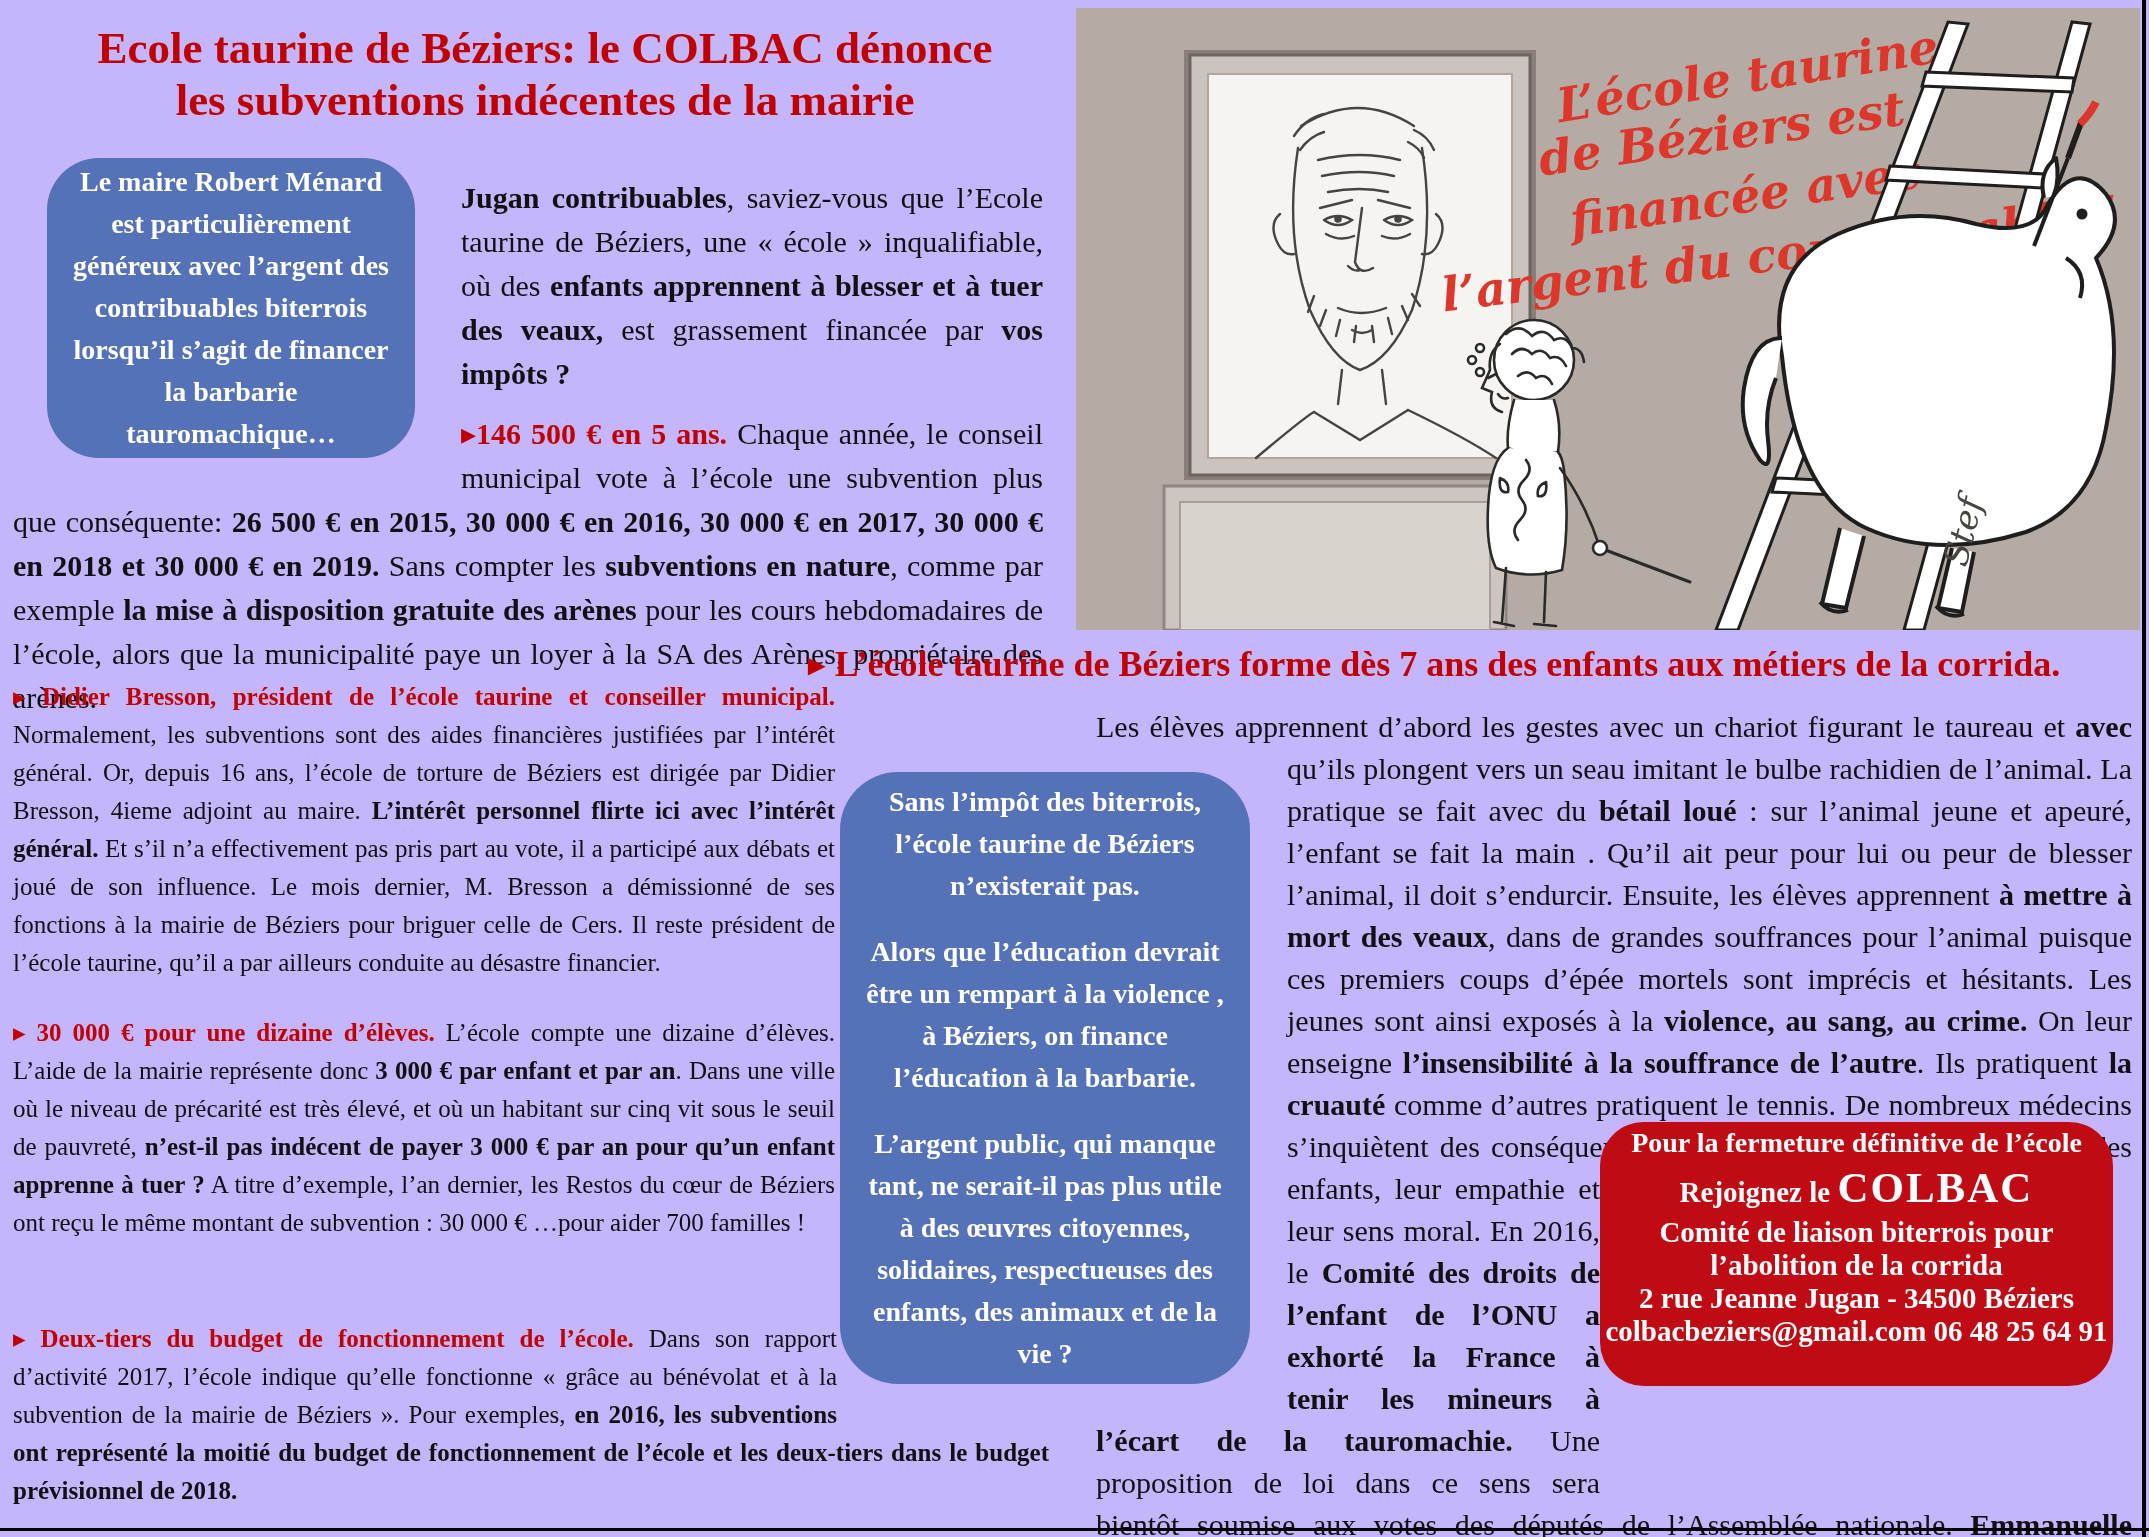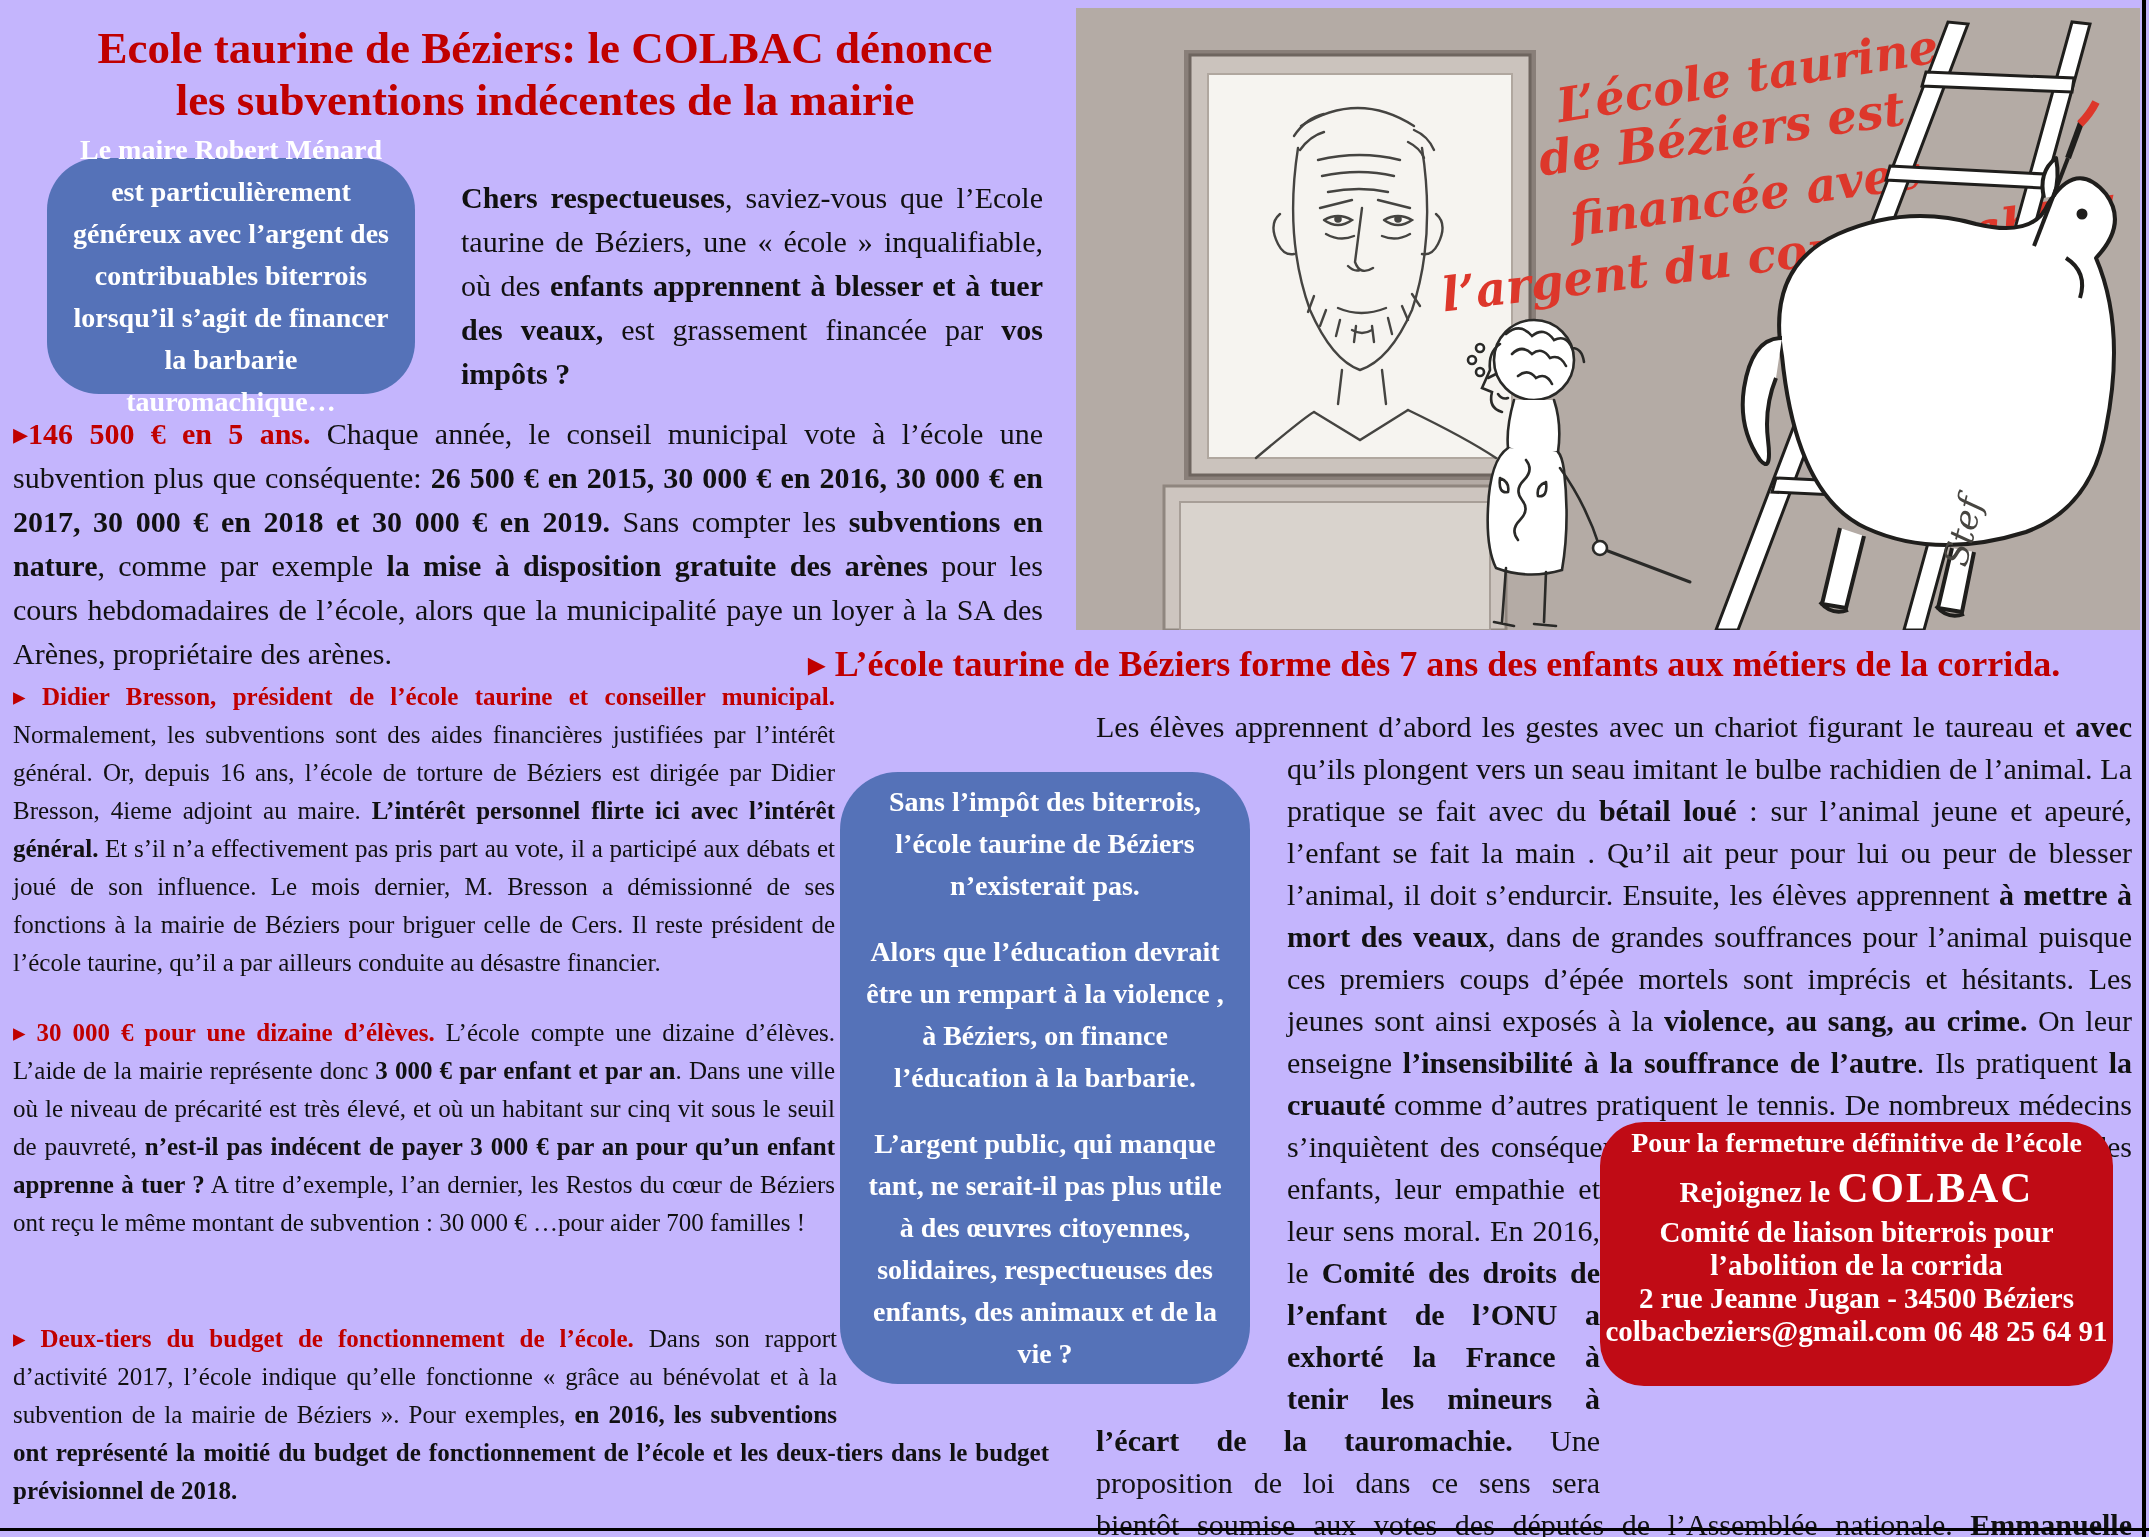--- a/index.html
+++ b/index.html
@@ -9,21 +9,21 @@
   }
   .b{font-weight:bold;}
   .red{color:#c00000;}
   .jp{text-align:justify;margin:0;font-size:25px;line-height:38px;}
   
   .title{position:absolute;left:20px;top:22px;width:1050px;text-align:center;
          color:#c00000;font-weight:bold;font-size:45px;line-height:52px;}
   
   .flowA{position:absolute;left:13px;top:158px;width:1030px;font-size:30px;line-height:44px;}
   .bluebox{background:#5572b8;color:#ffffff;font-weight:bold;text-align:center;}
-  .bb1{float:left;width:368px;height:236px;margin:0 46px 14px 34px;border-radius:52px;
+  .bb1{float:left;width:368px;height:300px;margin:0 46px 14px 34px;border-radius:52px;
        font-size:28px;line-height:42px;display:flex;align-items:center;justify-content:center;padding:0;}
   .bb1 p{margin:0;padding:10px 16px;}
   .flowA .intro{margin:0;padding-top:18px;text-align:justify;}
   .flowA .p146{margin:0;padding-top:16px;text-align:justify;}
   
   .p-bresson{position:absolute;left:13px;top:678px;width:822px;}
   .p-30000{position:absolute;left:13px;top:1014px;width:822px;}
   .p-deux{position:absolute;left:13px;top:1320px;width:1036px;}
   .sp5{float:right;width:212px;height:78px;}
   
@@ -60,21 +60,21 @@
 
   <div class="title">
     <div>Ecole taurine de Béziers: le COLBAC dénonce</div>
     <div>les subventions indécentes de la mairie</div>
   </div>
 
   <div class="flowA">
     <div class="bluebox bb1">
       <p>Le maire Robert Ménard est particulièrement généreux avec l’argent des contribuables biterrois lorsqu’il s’agit de financer la barbarie tauromachique…</p>
     </div>
-    <p class="intro"><span><span class="b">Chers respectueuses</span><span>, saviez-vous que l’Ecole taurine de Béziers, une « école » inqualifiable, où des </span><span class="b">enfants apprennent à blesser et à tuer des veaux,</span><span> est grassement financée par </span><span class="b">vos impôts ?</span></span></p>
+    <p class="intro"><span><span class="b">Jugan contribuables</span><span>, saviez-vous que l’Ecole taurine de Béziers, une « école » inqualifiable, où des </span><span class="b">enfants apprennent à blesser et à tuer des veaux,</span><span> est grassement financée par </span><span class="b">vos impôts ?</span></span></p>
     <p class="p146"><span><span class="b red">▸146 500 € en 5 ans.</span><span> Chaque année, le conseil municipal vote à l’école une subvention plus que conséquente: </span><span class="b">26 500 € en 2015, 30 000 € en 2016, 30 000 € en 2017, 30 000 € en 2018 et 30 000 € en 2019.</span><span> Sans compter les </span><span class="b">subventions en nature</span><span>, comme par exemple  </span><span class="b">la mise à disposition gratuite des arènes</span><span> pour les cours hebdomadaires de l’école, alors que la municipalité paye un loyer à la SA des Arènes, propriétaire des arènes.</span></span></p>
   </div>
 
   <p class="jp p-bresson"><span><span class="b red">▸ Didier Bresson, président de l’école taurine et conseiller municipal.</span><span> Normalement, les subventions  sont des aides financières justifiées par l’intérêt général. Or, depuis 16 ans, l’école de torture de Béziers est dirigée par Didier Bresson, 4ieme adjoint au maire. </span><span class="b">L’intérêt personnel flirte ici avec l’intérêt général.</span><span> Et s’il n’a effectivement pas pris part au vote, il a participé aux débats et joué de son influence. Le mois dernier, M. Bresson a démissionné de ses fonctions à la mairie de Béziers pour briguer celle de Cers. Il reste président de l’école taurine, qu’il a par ailleurs conduite au désastre financier.</span></span></p>
   <p class="jp p-30000"><span><span class="b red">▸ 30 000 € pour une dizaine d’élèves.</span><span> L’école compte une dizaine d’élèves. L’aide de la mairie représente donc </span><span class="b">3 000 € par enfant et par an</span><span>.  Dans une ville où le niveau de précarité est très élevé, et où un habitant sur cinq vit sous le seuil de pauvreté, </span><span class="b">n’est-il pas indécent de payer 3 000 € par an pour qu’un enfant apprenne à tuer ?</span><span> A titre d’exemple, l’an dernier, les Restos du cœur de Béziers ont reçu le même montant de subvention : 30 000 € …pour aider 700 familles !</span></span></p>
   <p class="jp p-deux"><span class="sp5"></span><span><span class="b red">▸ Deux-tiers du budget de fonctionnement de l’école.</span><span> Dans son rapport d’activité 2017, l’école indique qu’elle fonctionne « grâce au bénévolat et à la subvention de la mairie de Béziers ». Pour exemples, </span><span class="b">en 2016, les subventions ont représenté la moitié du budget de fonctionnement de l’école et les deux-tiers dans le budget prévisionnel de 2018.</span></span></p>
 
   <div class="cartoon">
     <svg width="1064" height="622" viewBox="0 0 1064 622" xmlns="http://www.w3.org/2000/svg">
 

